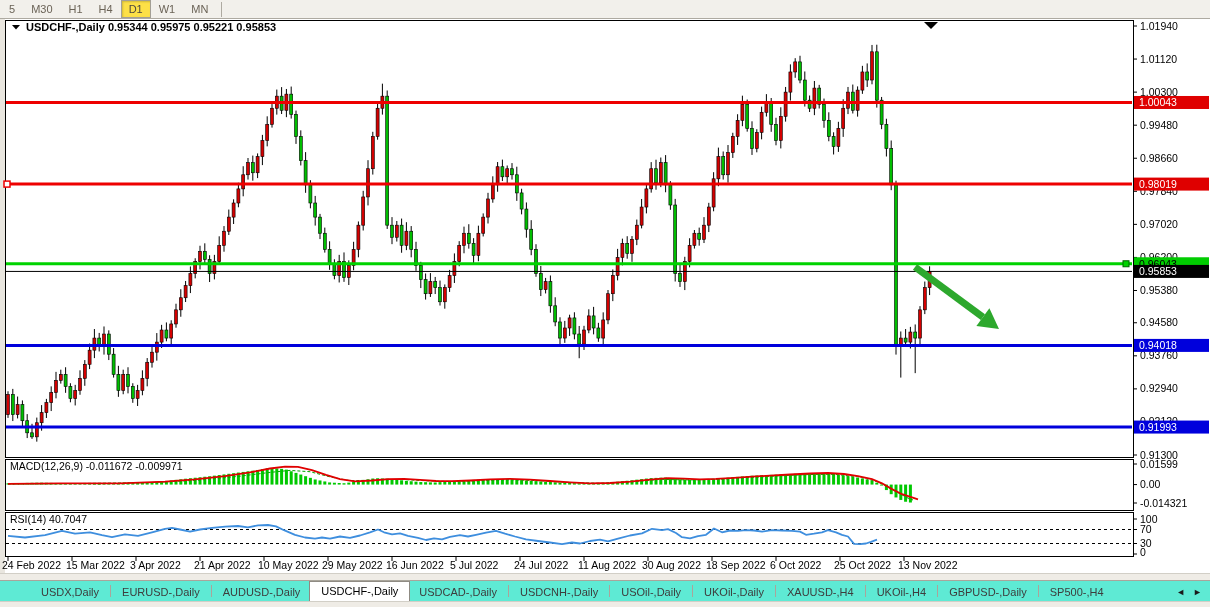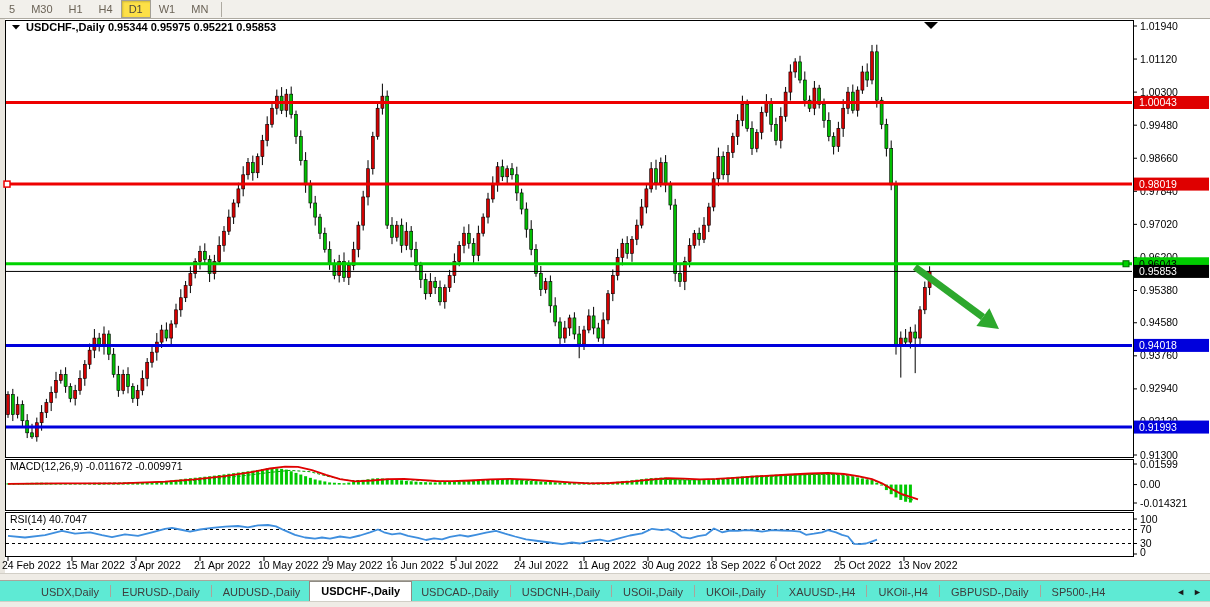--- a/index.html
+++ b/index.html
@@ -7,21 +7,21 @@
   .toolbar{position:absolute;left:0;top:0;width:1210px;height:19px;background:#f2f0eb;border-bottom:1px solid #aeaaa1;display:flex;align-items:center;box-sizing:border-box;padding-left:1px}
   .tf-btn{font-size:11px;color:#6b6357;padding:0 7px;height:16px;line-height:16px;border:1px solid transparent;cursor:default}
   .tf-btn.selected{background:#fde047;border:1px solid #a39f95;box-shadow:inset 1px 1px 2px rgba(0,0,0,.18);color:#4d473e}
   .tf-divider{width:1px;height:15px;background:#aeaaa1;margin:0 5px}
   #chart{position:absolute;left:0;top:19px}
   svg text{font-family:"Liberation Sans",sans-serif;font-size:10.5px;fill:#000}
   .bottom{position:absolute;left:0;top:573px;width:1210px;height:34px}
   .scrollstrip{height:6px;background:#efece6;border-top:1px solid #d2cfc7}
   .tabbar{height:21px;background:#5eead4;border-top:1px solid #a9a59b;display:flex;align-items:flex-end;padding-left:32px;font-size:11px;color:#3d3d3d;box-sizing:border-box}
   .tab{padding:3px 9px;white-space:nowrap;cursor:default}
-  .tab.selected{background:#fff;border:1px solid #8f8b83;border-bottom:none;font-weight:700;padding:3px 11px 4px;color:#000}
+  .tab.selected{background:#fff;border:1px solid #8f8b83;border-bottom:none;font-weight:400;padding:3px 11px 4px;color:#000}
   .sep{width:1px;height:12px;background:#a9a59b;margin:0 2px 4px;flex:0 0 auto}
   .tab-arrows{margin-left:auto;display:flex;gap:8px;padding:0 8px 4px;color:#1a1a1a;font-size:9px}
   .statusbar{height:7px;background:#efece6;border-top:1px solid #d2cfc7}
 </style>
 </head>
 <body>
 
 <div class="toolbar" id="toolbar">
     <div class="tf-btn">5</div>
     <div class="tf-btn">M30</div>

